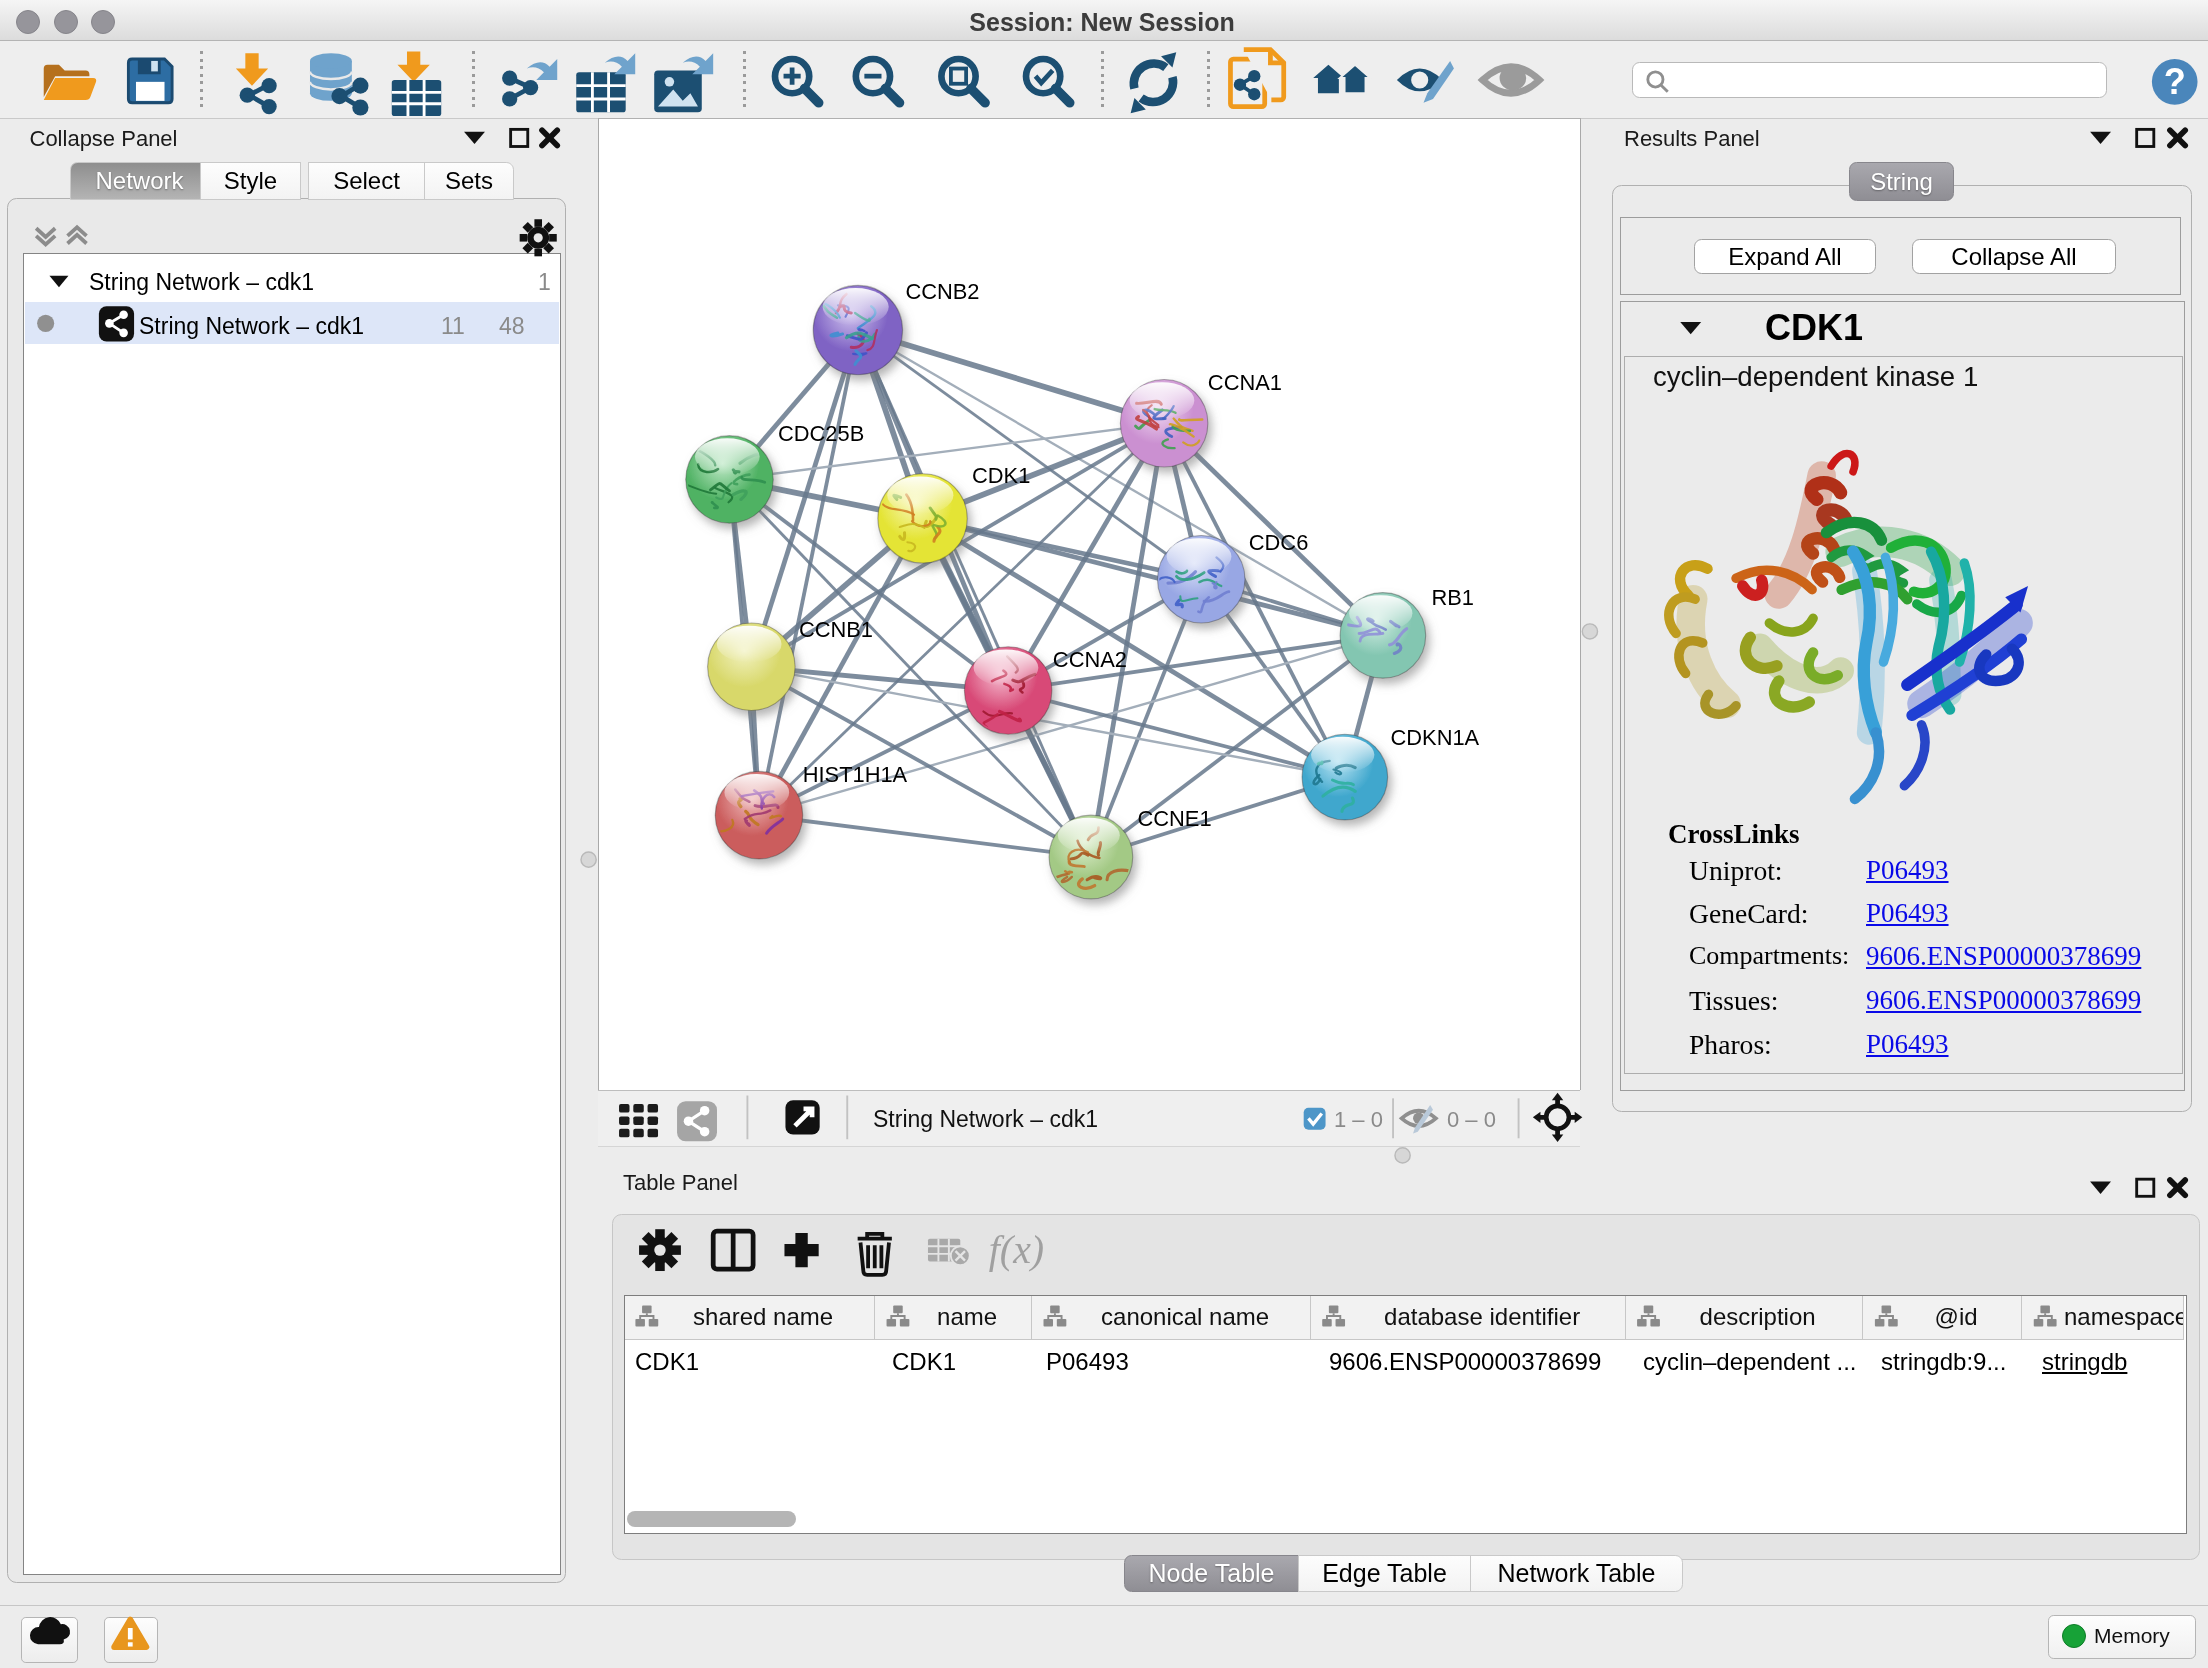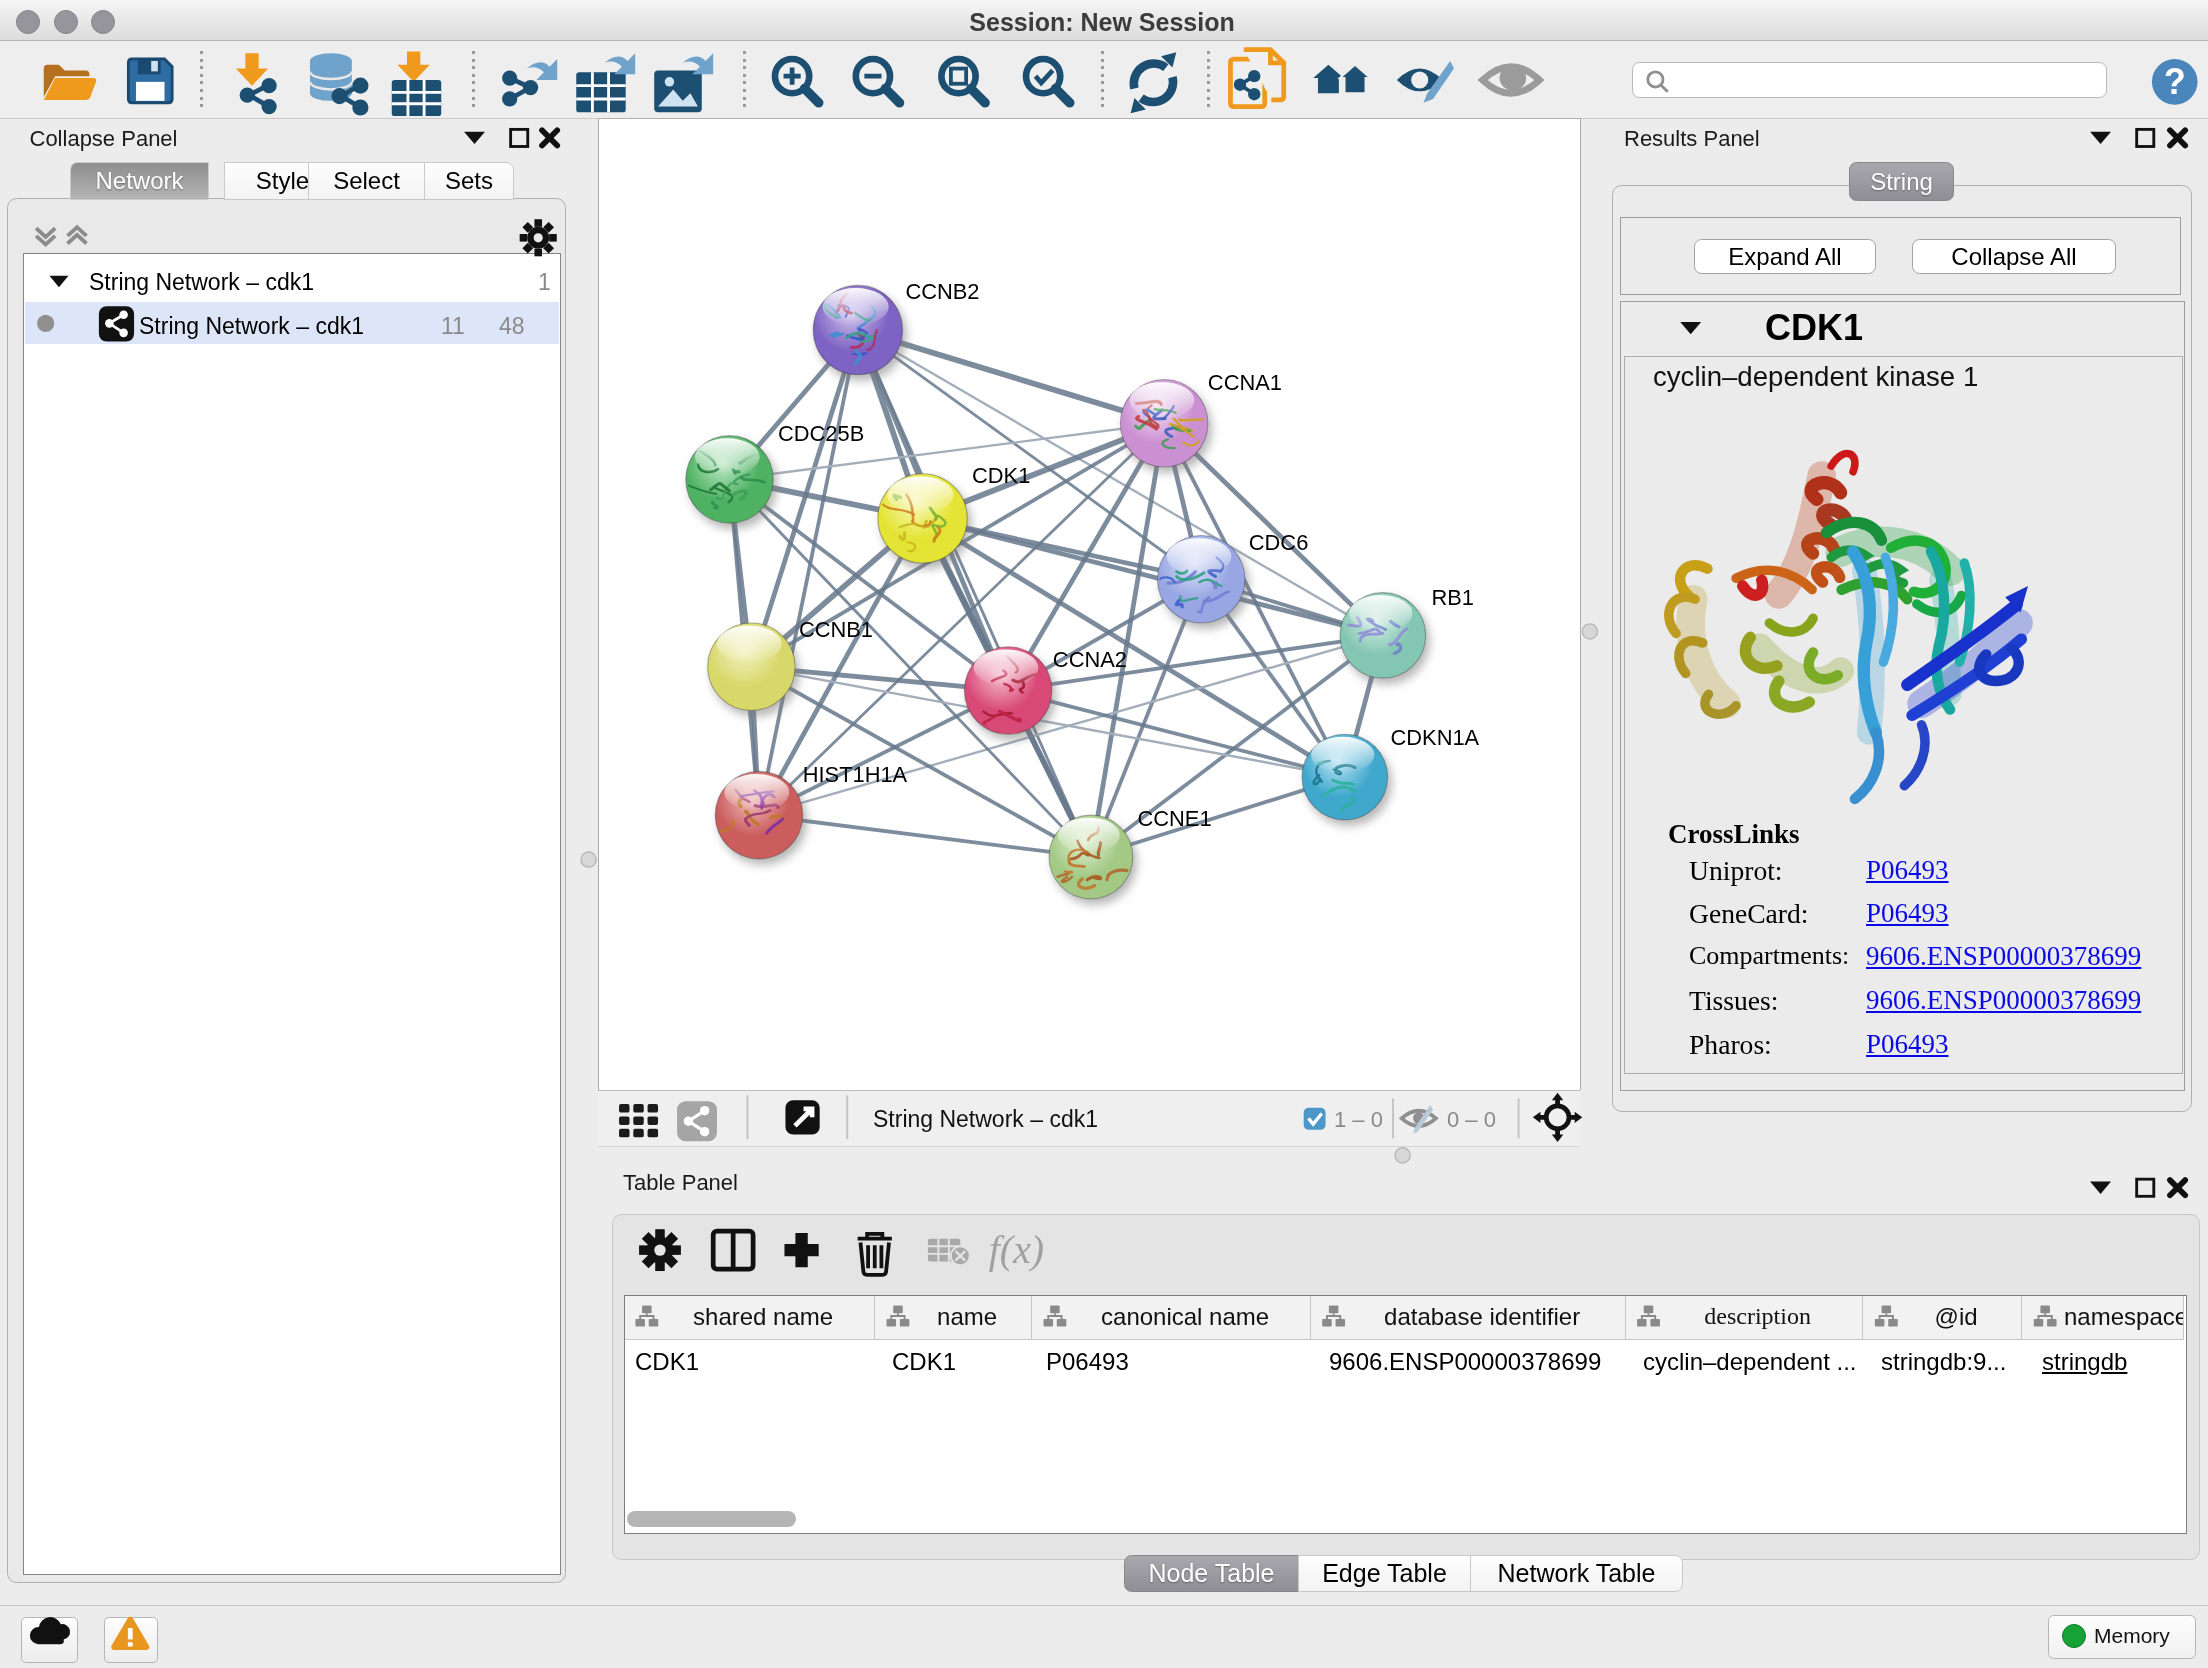--- a/index.html
+++ b/index.html
@@ -174,21 +174,21 @@
 <div class="abs tdiv" style="left:1207px;"></div>
 <div class="abs searchbox"></div>
 <svg class="abs" style="left:1644px;top:69px;" width="38" height="28.5" viewBox="0 0 40 30">
     <circle cx="12" cy="11" r="8" fill="none" stroke="#8f8f8f" stroke-width="3"></circle>
     <line x1="18" y1="17" x2="25" y2="24" stroke="#8f8f8f" stroke-width="3"></line>
   </svg>
 
 <div class="abs phead" style="left:29.5px;top:126px;">Collapse Panel</div>
 <div class="abs gbox" style="left:6.7px;top:198px;width:557px;height:1383px;"></div>
 <div class="abs tab tabsel" style="left:70px;top:162px;width:137px;border-radius:7.6px 0 0 0;">Network</div>
-<div class="abs tab" style="left:224px;top:162px;width:99px;padding-left:8px;">Style</div>
+<div class="abs tab" style="left:200px;top:162px;width:99px;">Style</div>
 <div class="abs tab" style="left:308px;top:162px;width:115px;">Select</div>
 <div class="abs tab" style="left:424px;top:162px;width:88px;border-radius:0 7.6px 0 0;">Sets</div>
 <div class="abs" style="left:186px;top:224px;width:247px;font-size:23px;color:#111;white-space:nowrap;margin-top:40px;">1 of 1 Network selected</div>
 <div class="abs whitebox" style="left:23px;top:253px;width:536px;height:1320px;"></div>
 
 <div class="abs listrow" style="left:89px;top:269px;">String Network – cdk1</div>
 <div class="abs listrow num" style="left:538px;top:269px;">1</div>
 <div class="abs" style="left:25px;top:302px;width:534px;height:42px;background:#dde6f8;"></div>
 <div class="abs listrow" style="left:139px;top:313px;">String Network – cdk1</div>
 <div class="abs listrow num" style="left:441px;top:313px;">11</div>
@@ -630,21 +630,21 @@
   </div>
 <div class="abs" style="left:875px;top:1296px;width:157px;height:43px;border-right:1px solid #c7c7c7;box-sizing:border-box;">
     <div style="position:absolute;left:32px;right:3.8px;top:6.7px;text-align:center;font-size:24px;color:#111;white-space:nowrap;overflow:hidden;">name</div>
   </div>
 <div class="abs" style="left:1032px;top:1296px;width:279px;height:43px;border-right:1px solid #c7c7c7;box-sizing:border-box;">
     <div style="position:absolute;left:32px;right:3.8px;top:6.7px;text-align:center;font-size:24px;color:#111;white-space:nowrap;overflow:hidden;">canonical name</div>
   </div>
 <div class="abs" style="left:1311px;top:1296px;width:315px;height:43px;border-right:1px solid #c7c7c7;box-sizing:border-box;">
     <div style="position:absolute;left:32px;right:3.8px;top:6.7px;text-align:center;font-size:24px;color:#111;white-space:nowrap;overflow:hidden;">database identifier</div>
   </div>
-<div class="abs" style="left:1625px;top:1296px;width:238px;height:43px;border-right:1px solid #c7c7c7;box-sizing:border-box;font-family:Liberation Serif, serif;">
+<div class="abs" style="left:1625px;top:1296px;width:238px;height:43px;border-right:1px solid #c7c7c7;box-sizing:border-box;">
     <div style="position:absolute;left:32px;right:3.8px;top:6.7px;text-align:center;font-size:24px;color:#111;white-space:nowrap;overflow:hidden;">description</div>
   </div>
 <div class="abs" style="left:1863px;top:1296px;width:159px;height:43px;border-right:1px solid #c7c7c7;box-sizing:border-box;">
     <div style="position:absolute;left:32px;right:3.8px;top:6.7px;text-align:center;font-size:24px;color:#111;white-space:nowrap;overflow:hidden;">@id</div>
   </div>
 <div class="abs" style="left:2022px;top:1296px;width:162px;height:43px;border-right:1px solid #c7c7c7;box-sizing:border-box;">
     <div style="position:absolute;left:42px;right:0;top:6.7px;text-align:left;font-size:24px;color:#111;white-space:nowrap;overflow:hidden;">namespace</div>
   </div>
 <svg class="abs" style="left:624px;top:1295px;pointer-events:none;" width="1561" height="44" viewBox="0 0 1641 46">
 <g transform="translate(12,11)" fill="#8a8a8a">

